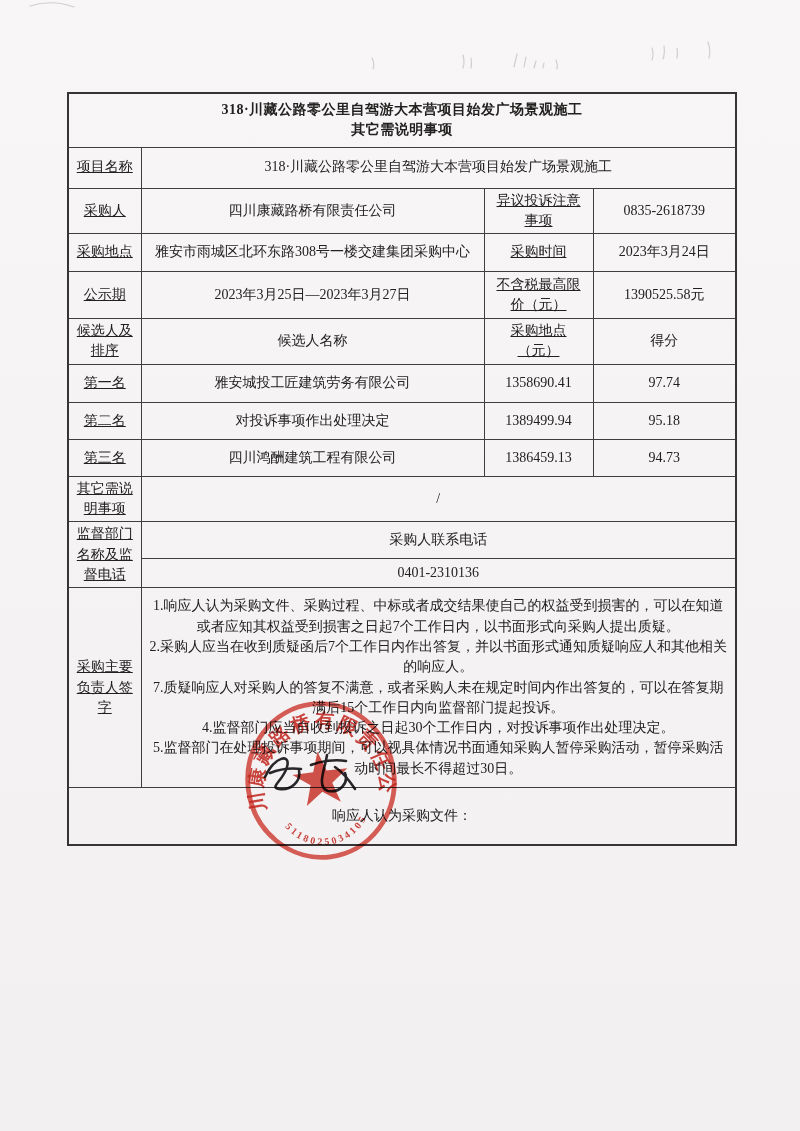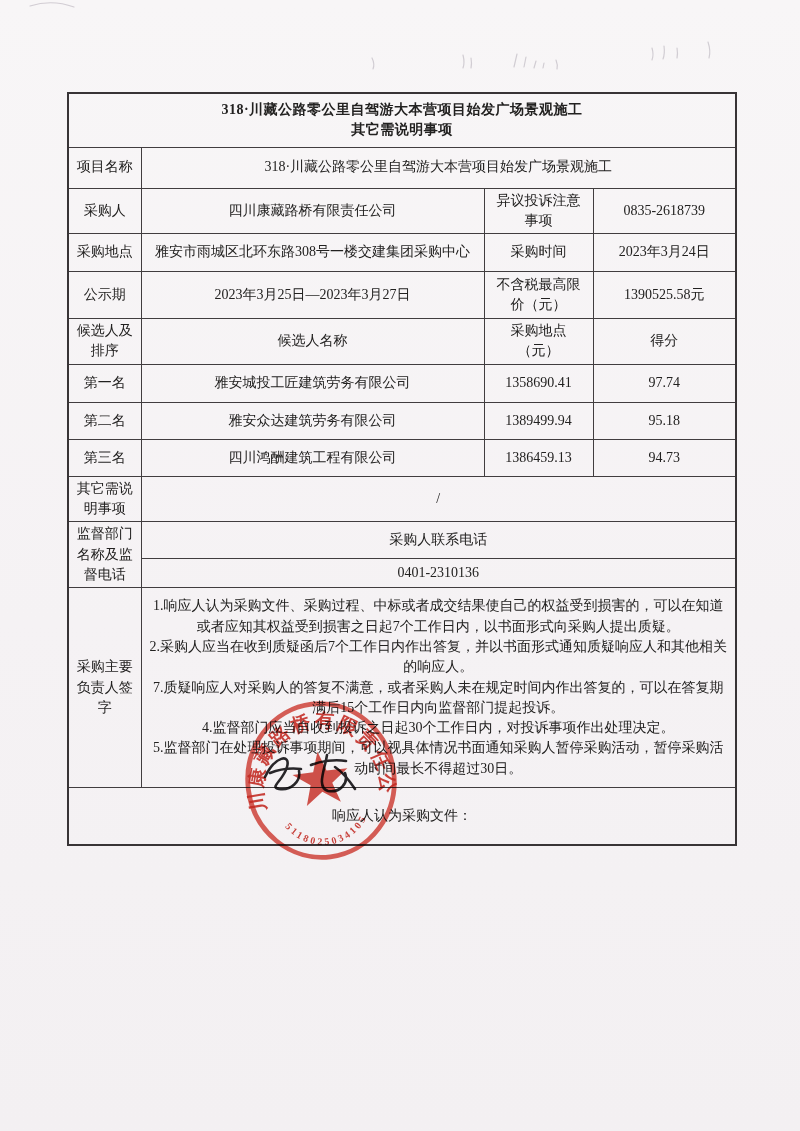--- a/index.html
+++ b/index.html
@@ -22,21 +22,21 @@
     margin-top:10px;
   }
   table.doc td{
     border:1.4px solid #413d3f;
     vertical-align:middle;text-align:center;
     font-size:14px;line-height:1.45;
     padding:2px 6px;
     overflow:hidden;
   }
   td.title-cell{font-size:17.5px;font-weight:bold;letter-spacing:.5px;line-height:1.6;}
-  td.lbl{padding:2px 3px;}
+  td.lbl{padding:2px 3px;text-decoration:underline;}
   tr.r1{height:54px}
   tr.r2{height:41px}
   tr.r3{height:37px}
   tr.r4{height:38px}
   tr.r5{height:47px}
   tr.r6{height:42px}
   tr.r7{height:38px}
   tr.r8{height:37px}
   tr.r9{height:37px}
   tr.r10{height:37px}
@@ -122,21 +122,21 @@
     </tr>
 
     <tr class="r7">
       <td class="lbl">第一名</td>
       <td>雅安城投工匠建筑劳务有限公司</td>
       <td>1358690.41</td>
       <td>97.74</td>
     </tr>
     <tr class="r8">
       <td class="lbl">第二名</td>
-      <td>雅安众达建筑劳务有限公司</td>
+      <td>对投诉事项作出处理决定</td>
       <td>1389499.94</td>
       <td>95.18</td>
     </tr>
     <tr class="r9">
       <td class="lbl">第三名</td>
       <td>四川鸿酬建筑工程有限公司</td>
       <td>1386459.13</td>
       <td>94.73</td>
     </tr>
 

